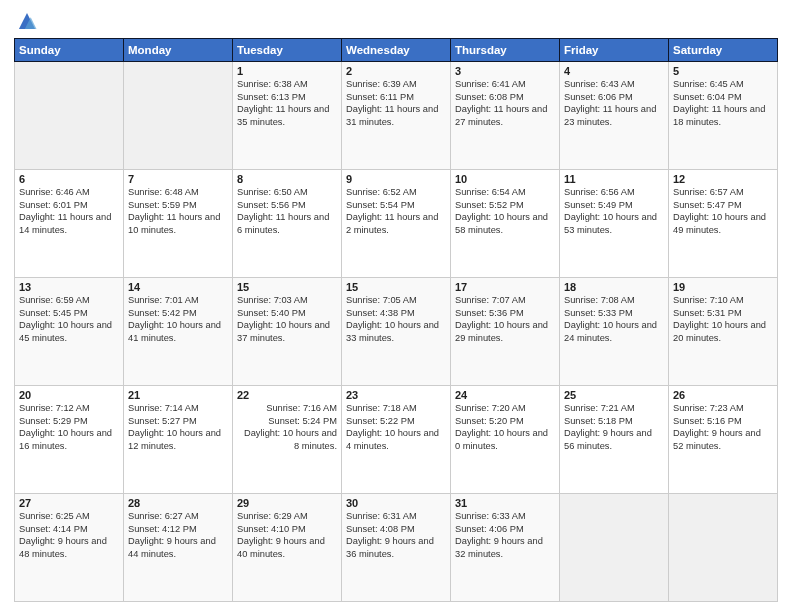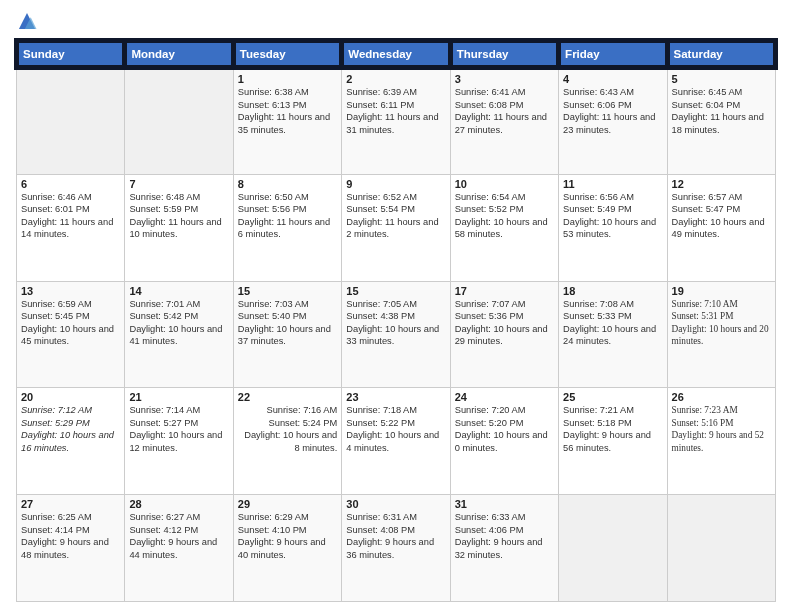--- a/index.html
+++ b/index.html
@@ -67,21 +67,21 @@
       flex: 1;
       table-layout: fixed;
     }
     thead tr th {
       background: #3a6fc4;
       color: #fff;
       font-size: 11.5px;
       font-weight: bold;
       padding: 5px 4px;
       text-align: left;
-      border: 5px solid #0f172a;
+      border: 1px solid #0f172a;
     }
     tbody tr td {
       border: 1px solid #ccc;
       vertical-align: top;
       padding: 3px 4px;
       font-size: 9.5px;
       color: #333;
       height: 80px;
       background: #fff;
     }
@@ -248,29 +248,29 @@
 Daylight: 10 hours and 29 minutes.</div>
           </td>
           <td>
             <span class="day-num">18</span>
             <div class="day-info" style="white-space: pre-line;">Sunrise: 7:08 AM
 Sunset: 5:33 PM
 Daylight: 10 hours and 24 minutes.</div>
           </td>
           <td>
             <span class="day-num">19</span>
-            <div class="day-info" style="white-space: pre-line; font-family: Liberation Serif, serif;">Sunrise: 7:10 AM
+            <div class="day-info" style="white-space: pre-line;">Sunrise: 7:10 AM
 Sunset: 5:31 PM
 Daylight: 10 hours and 20 minutes.</div>
           </td>
         </tr>
         <tr>
           <td>
             <span class="day-num">20</span>
-            <div class="day-info" style="white-space: pre-line; font-style: italic;">Sunrise: 7:12 AM
+            <div class="day-info" style="white-space: pre-line;">Sunrise: 7:12 AM
 Sunset: 5:29 PM
 Daylight: 10 hours and 16 minutes.</div>
           </td>
           <td>
             <span class="day-num">21</span>
             <div class="day-info" style="white-space: pre-line;">Sunrise: 7:14 AM
 Sunset: 5:27 PM
 Daylight: 10 hours and 12 minutes.</div>
           </td>
           <td>
@@ -292,21 +292,21 @@
 Daylight: 10 hours and 0 minutes.</div>
           </td>
           <td>
             <span class="day-num">25</span>
             <div class="day-info" style="white-space: pre-line;">Sunrise: 7:21 AM
 Sunset: 5:18 PM
 Daylight: 9 hours and 56 minutes.</div>
           </td>
           <td>
             <span class="day-num">26</span>
-            <div class="day-info" style="white-space: pre-line; font-family: Liberation Serif, serif;">Sunrise: 7:23 AM
+            <div class="day-info" style="white-space: pre-line;">Sunrise: 7:23 AM
 Sunset: 5:16 PM
 Daylight: 9 hours and 52 minutes.</div>
           </td>
         </tr>
         <tr>
           <td>
             <span class="day-num">27</span>
             <div class="day-info" style="white-space: pre-line;">Sunrise: 6:25 AM
 Sunset: 4:14 PM
 Daylight: 9 hours and 48 minutes.</div>

